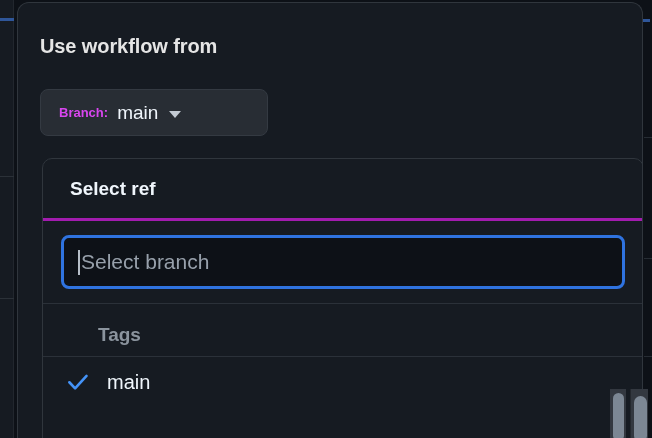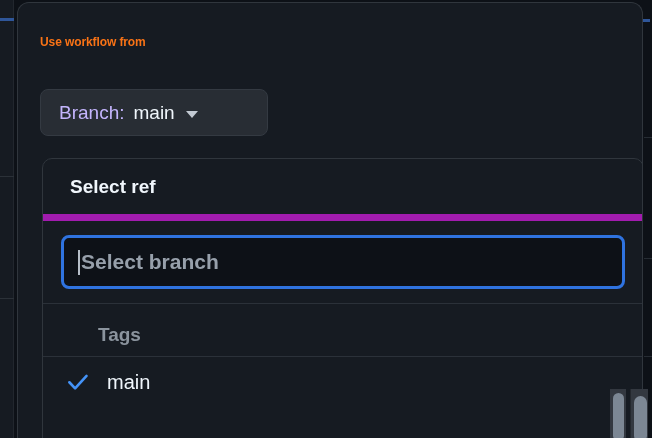--- a/index.html
+++ b/index.html
@@ -65,23 +65,23 @@
     border-top-right-radius: 12px;
     border-bottom: none;
     overflow: hidden;
   }
 
   
   .section-heading {
     position: absolute;
     left: 22px;
     top: 32px;
-    font-size: 12px;
-    font-weight: bold;
-    color: #f97316;
+    font-size: 20px;
+    font-weight: bold;
+    color: #e5e5e5;
     letter-spacing: -0.1px;
     white-space: nowrap;
   }
 
   
   .branch-button {
     position: absolute;
     left: 22px;
     top: 86px;
     height: 47px;
@@ -89,23 +89,24 @@
     background: #282d34;
     border: 1px solid #343a42;
     border-radius: 8px;
     display: flex;
     align-items: center;
     padding: 0 18px;
     cursor: pointer;
     gap: 9px;
   }
   .branch-button-prefix {
-    font-size: 19px;
-    color: #c4b5fd;
-    white-space: nowrap;
+    font-size: 13px;
+    color: #d946ef;
+    white-space: nowrap;
+    font-weight: bold;
   }
   .branch-button-value {
     font-size: 19px;
     color: #f0f6fc;
     font-weight: 500;
     white-space: nowrap;
   }
   .caret-down {
     width: 0; height: 0;
     border-left: 6px solid transparent;
@@ -125,21 +126,21 @@
     height: 290px;
     background: #161b22;
     border: 1px solid #30363d;
     border-top-left-radius: 10px;
     border-top-right-radius: 10px;
     overflow: hidden;
   }
 
   .ref-panel-header {
     height: 62px;
-    border-bottom: 7px solid #a21caf;
+    border-bottom: 3px solid #a21caf;
     display: flex;
     align-items: center;
     padding-left: 27px;
   }
   .ref-panel-title {
     font-size: 19px;
     font-weight: bold;
     color: #f0f6fc;
   }
 
@@ -168,21 +169,20 @@
     height: 25px;
     background: #b6bec8;
     flex: 0 0 auto;
   }
   .search-placeholder {
     font-size: 21px;
     color: #97a0ab;
     margin-left: 1px;
     white-space: nowrap;
     user-select: none;
-    font-weight: bold;
   }
 
   
   .tabs-bar {
     position: relative;
     height: 53px;
     display: flex;
     align-items: flex-end;
     padding-left: 28px;
   }

